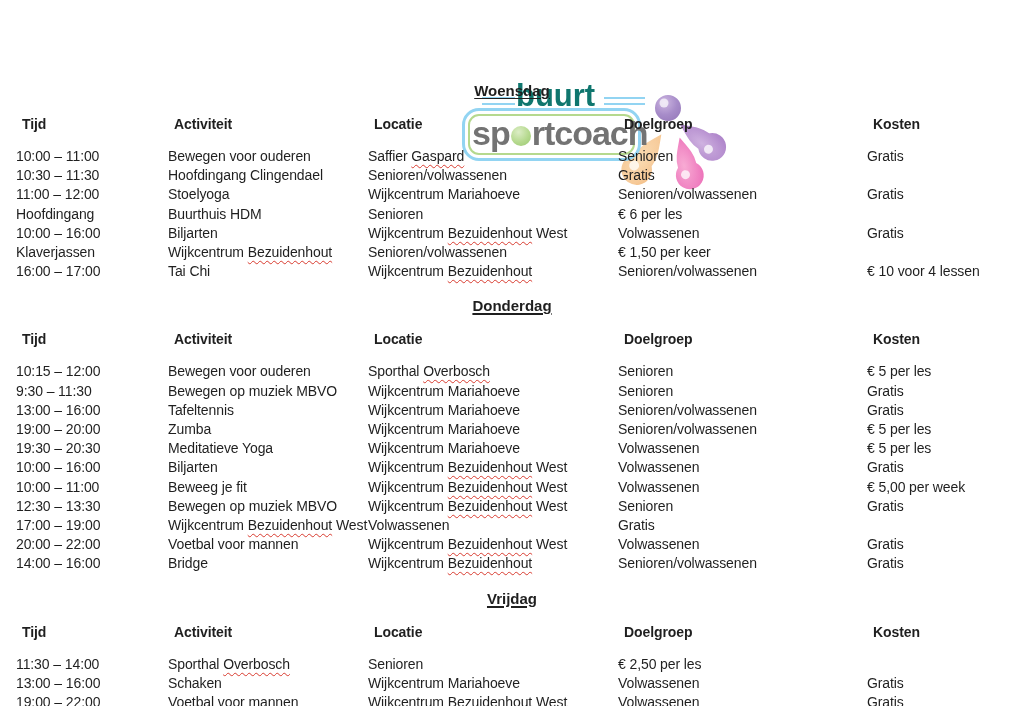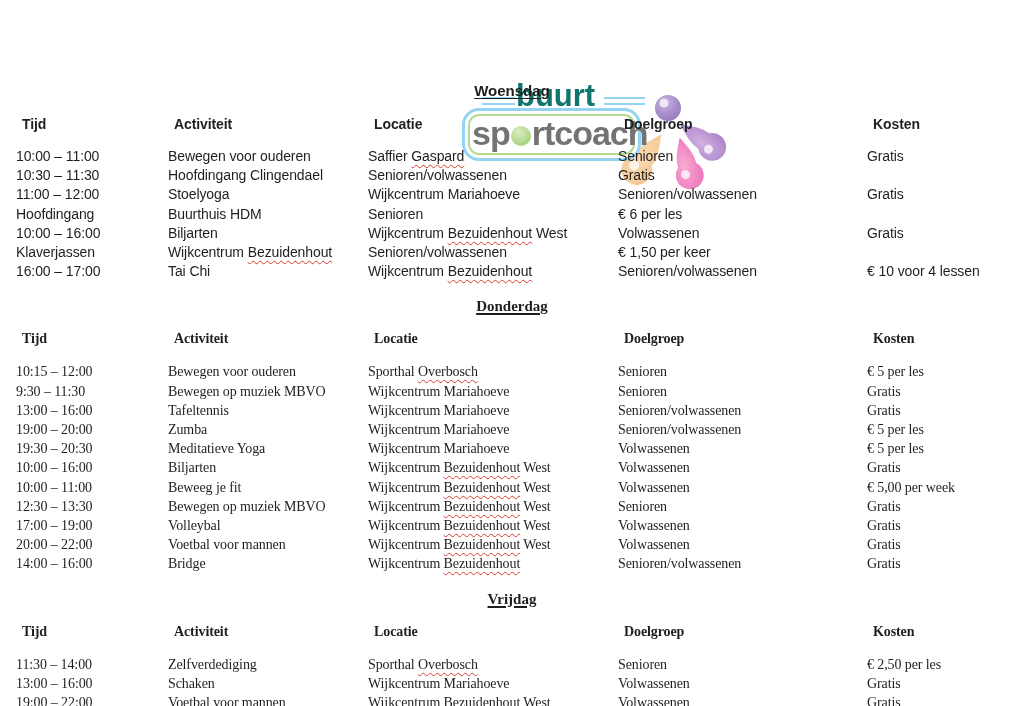--- a/index.html
+++ b/index.html
@@ -41,21 +41,21 @@
   .balloons{position:absolute;left:156px;top:0;}
 
   
   main{position:relative;}
   .day-title{
     margin:0;font-size:15px;font-weight:700;line-height:18px;
     text-align:center;text-decoration:underline;
     text-decoration-thickness:1.5px;text-underline-offset:2px;
   }
   section.day:first-child .day-title{margin-top:82px;text-decoration:underline;}
-  section.day + section.day{margin-top:16px;font-family:Liberation Serif, serif;}
+  section.day + section.day{margin-top:16px;}
   .grid{
     display:grid;grid-template-columns:152px 200px 250px 249px 1fr;
     padding-left:22px;
   }
   .grid.head{margin-top:15px;line-height:18px;font-weight:700;font-size:14px;}
   .rows{margin-top:14px;}
   .row{
     display:grid;grid-template-columns:152px 200px 250px 249px 1fr;
     padding-left:16px;line-height:19.2px;font-size:14px;
   }
@@ -247,21 +247,20 @@
           </div>
           <div class="row">
             <div class="cell">12:30 – 13:30</div>
             <div class="cell">Bewegen op muziek MBVO</div>
             <div class="cell"><span>Wijkcentrum </span><span class="squiggle">Bezuidenhout</span><span> West</span></div>
             <div class="cell">Senioren</div>
             <div class="cell">Gratis</div>
           </div>
           <div class="row">
             <div class="cell">17:00 – 19:00</div>
-            <div class="cell">Volleybal</div>
             <div class="cell"><span>Wijkcentrum </span><span class="squiggle">Bezuidenhout</span><span> West</span></div>
             <div class="cell">Volwassenen</div>
             <div class="cell">Gratis</div>
           </div>
           <div class="row">
             <div class="cell">20:00 – 22:00</div>
             <div class="cell">Voetbal voor mannen</div>
             <div class="cell"><span>Wijkcentrum </span><span class="squiggle">Bezuidenhout</span><span> West</span></div>
             <div class="cell">Volwassenen</div>
             <div class="cell">Gratis</div>
@@ -281,21 +280,20 @@
     <div class="grid head">
           <div class="cell">Tijd</div>
           <div class="cell">Activiteit</div>
           <div class="cell">Locatie</div>
           <div class="cell">Doelgroep</div>
           <div class="cell">Kosten</div>
         </div>
     <div class="rows">
           <div class="row">
             <div class="cell">11:30 – 14:00</div>
-            <div class="cell">Zelfverdediging</div>
             <div class="cell"><span>Sporthal </span><span class="squiggle">Overbosch</span></div>
             <div class="cell">Senioren</div>
             <div class="cell">€ 2,50 per les</div>
           </div>
           <div class="row">
             <div class="cell">13:00 – 16:00</div>
             <div class="cell">Schaken</div>
             <div class="cell"><span>Wijkcentrum Mariahoeve</span></div>
             <div class="cell">Volwassenen</div>
             <div class="cell">Gratis</div>

